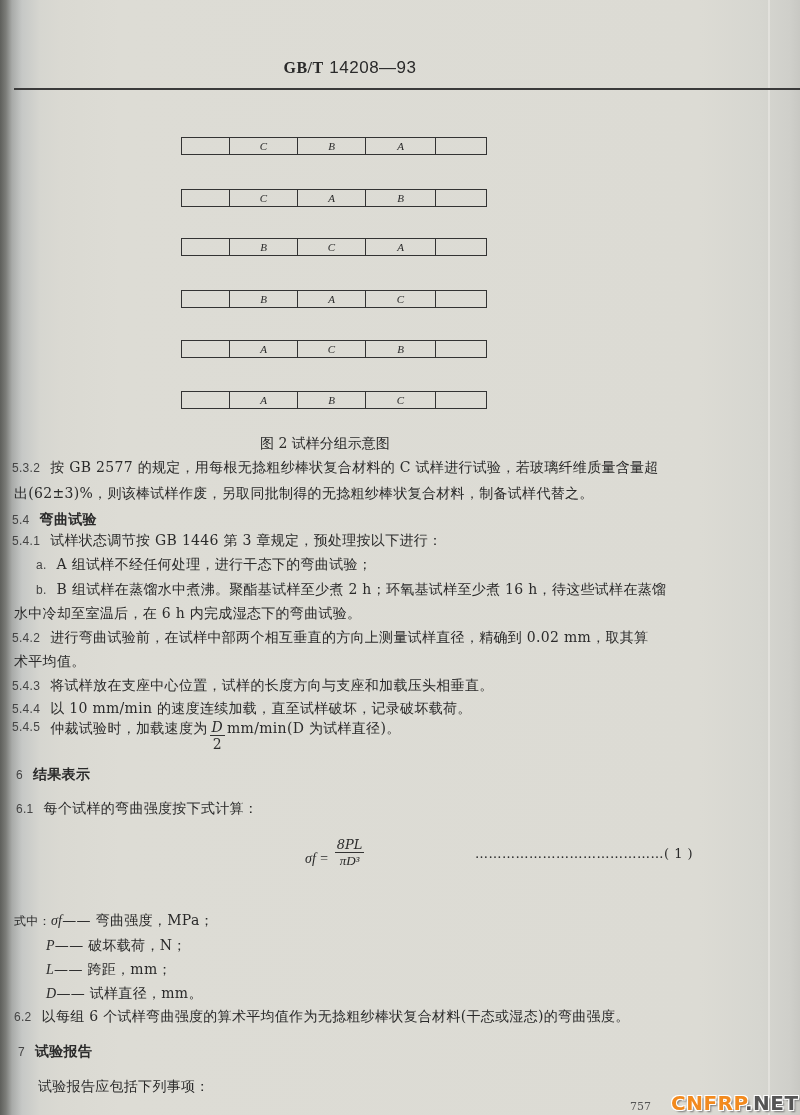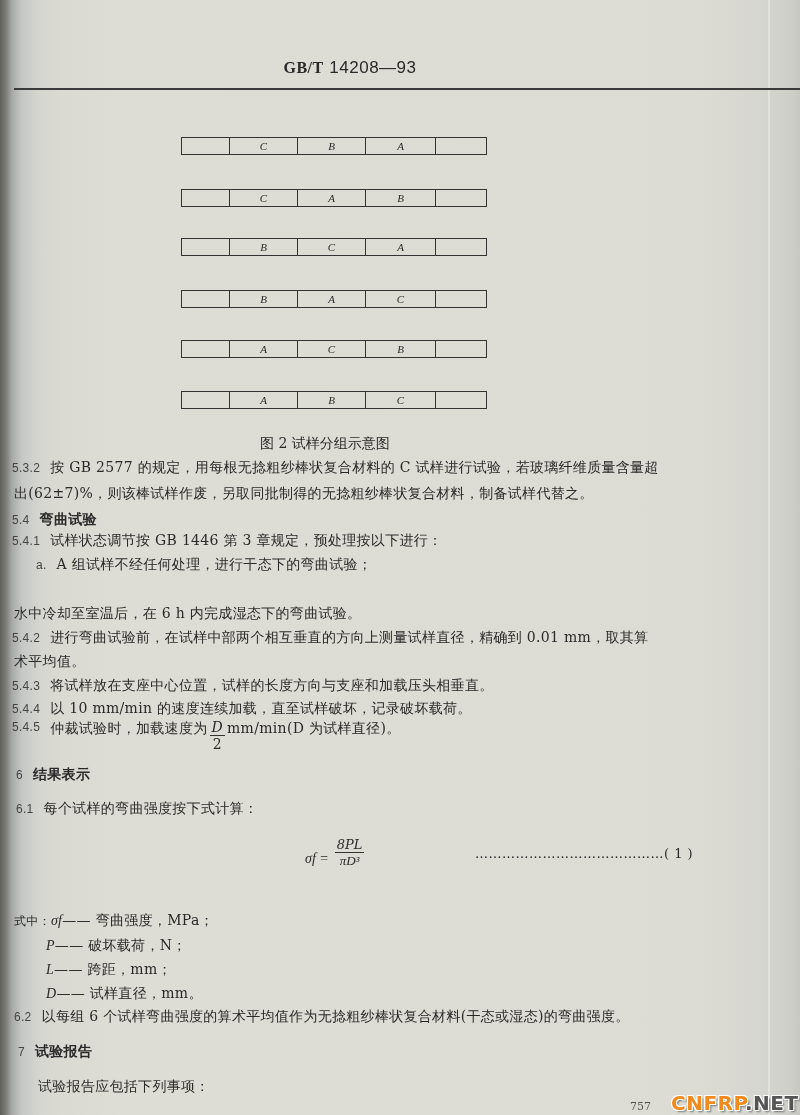--- a/index.html
+++ b/index.html
@@ -118,36 +118,39 @@
     <div class="cell c2">B</div>
     <div class="cell c3">C</div>
     <div class="cell c4"></div>
   </div>
 
   <div class="caption">图 2   试样分组示意图</div>
 
   <div class="line" style="left:12px; top:459px">
     <span class="num">5.3.2</span><span>按 GB 2577 的规定，用每根无捻粗纱棒状复合材料的 C 试样进行试验，若玻璃纤维质量含量超</span>
   </div>
-  <div class="line" style="left:14px; top:485px">出(62±7)%，则该棒试样作废，另取同批制得的无捻粗纱棒状复合材料，制备试样代替之。</div>
+  <div class="line" style="left:14px; top:485px">出(62±3)%，则该棒试样作废，另取同批制得的无捻粗纱棒状复合材料，制备试样代替之。</div>
 
   <div class="line" style="left:12px; top:511px">
     <span class="num">5.4</span><span class="h">弯曲试验</span>
   </div>
 
   <div class="line" style="left:12px; top:532px">
     <span class="num">5.4.1</span><span>试样状态调节按 GB 1446 第 3 章规定，预处理按以下进行：</span>
   </div>
   <div class="line" style="left:36px; top:556px">
     <span class="num">a.</span><span>A 组试样不经任何处理，进行干态下的弯曲试验；</span>
   </div>
+  <div class="line" style="left:36px; top:581px">
+    <span class="num">b.</span><span>B 组试样在蒸馏水中煮沸。聚酯基试样至少煮 2 h；环氧基试样至少煮 16 h，待这些试样在蒸馏</span>
+  </div>
   <div class="line" style="left:14px; top:605px">水中冷却至室温后，在 6 h 内完成湿态下的弯曲试验。</div>
 
   <div class="line" style="left:12px; top:629px">
-    <span class="num">5.4.2</span><span>进行弯曲试验前，在试样中部两个相互垂直的方向上测量试样直径，精确到 0.01 mm，取其算</span>
+    <span class="num">5.4.2</span><span>进行弯曲试验前，在试样中部两个相互垂直的方向上测量试样直径，精确到 0.02 mm，取其算</span>
   </div>
   <div class="line" style="left:14px; top:653px">术平均值。</div>
 
   <div class="line" style="left:12px; top:677px">
     <span class="num">5.4.3</span><span>将试样放在支座中心位置，试样的长度方向与支座和加载压头相垂直。</span>
   </div>
 
   <div class="line" style="left:12px; top:700px">
     <span class="num">5.4.4</span><span>以 10 mm/min 的速度连续加载，直至试样破坏，记录破坏载荷。</span>
   </div>

